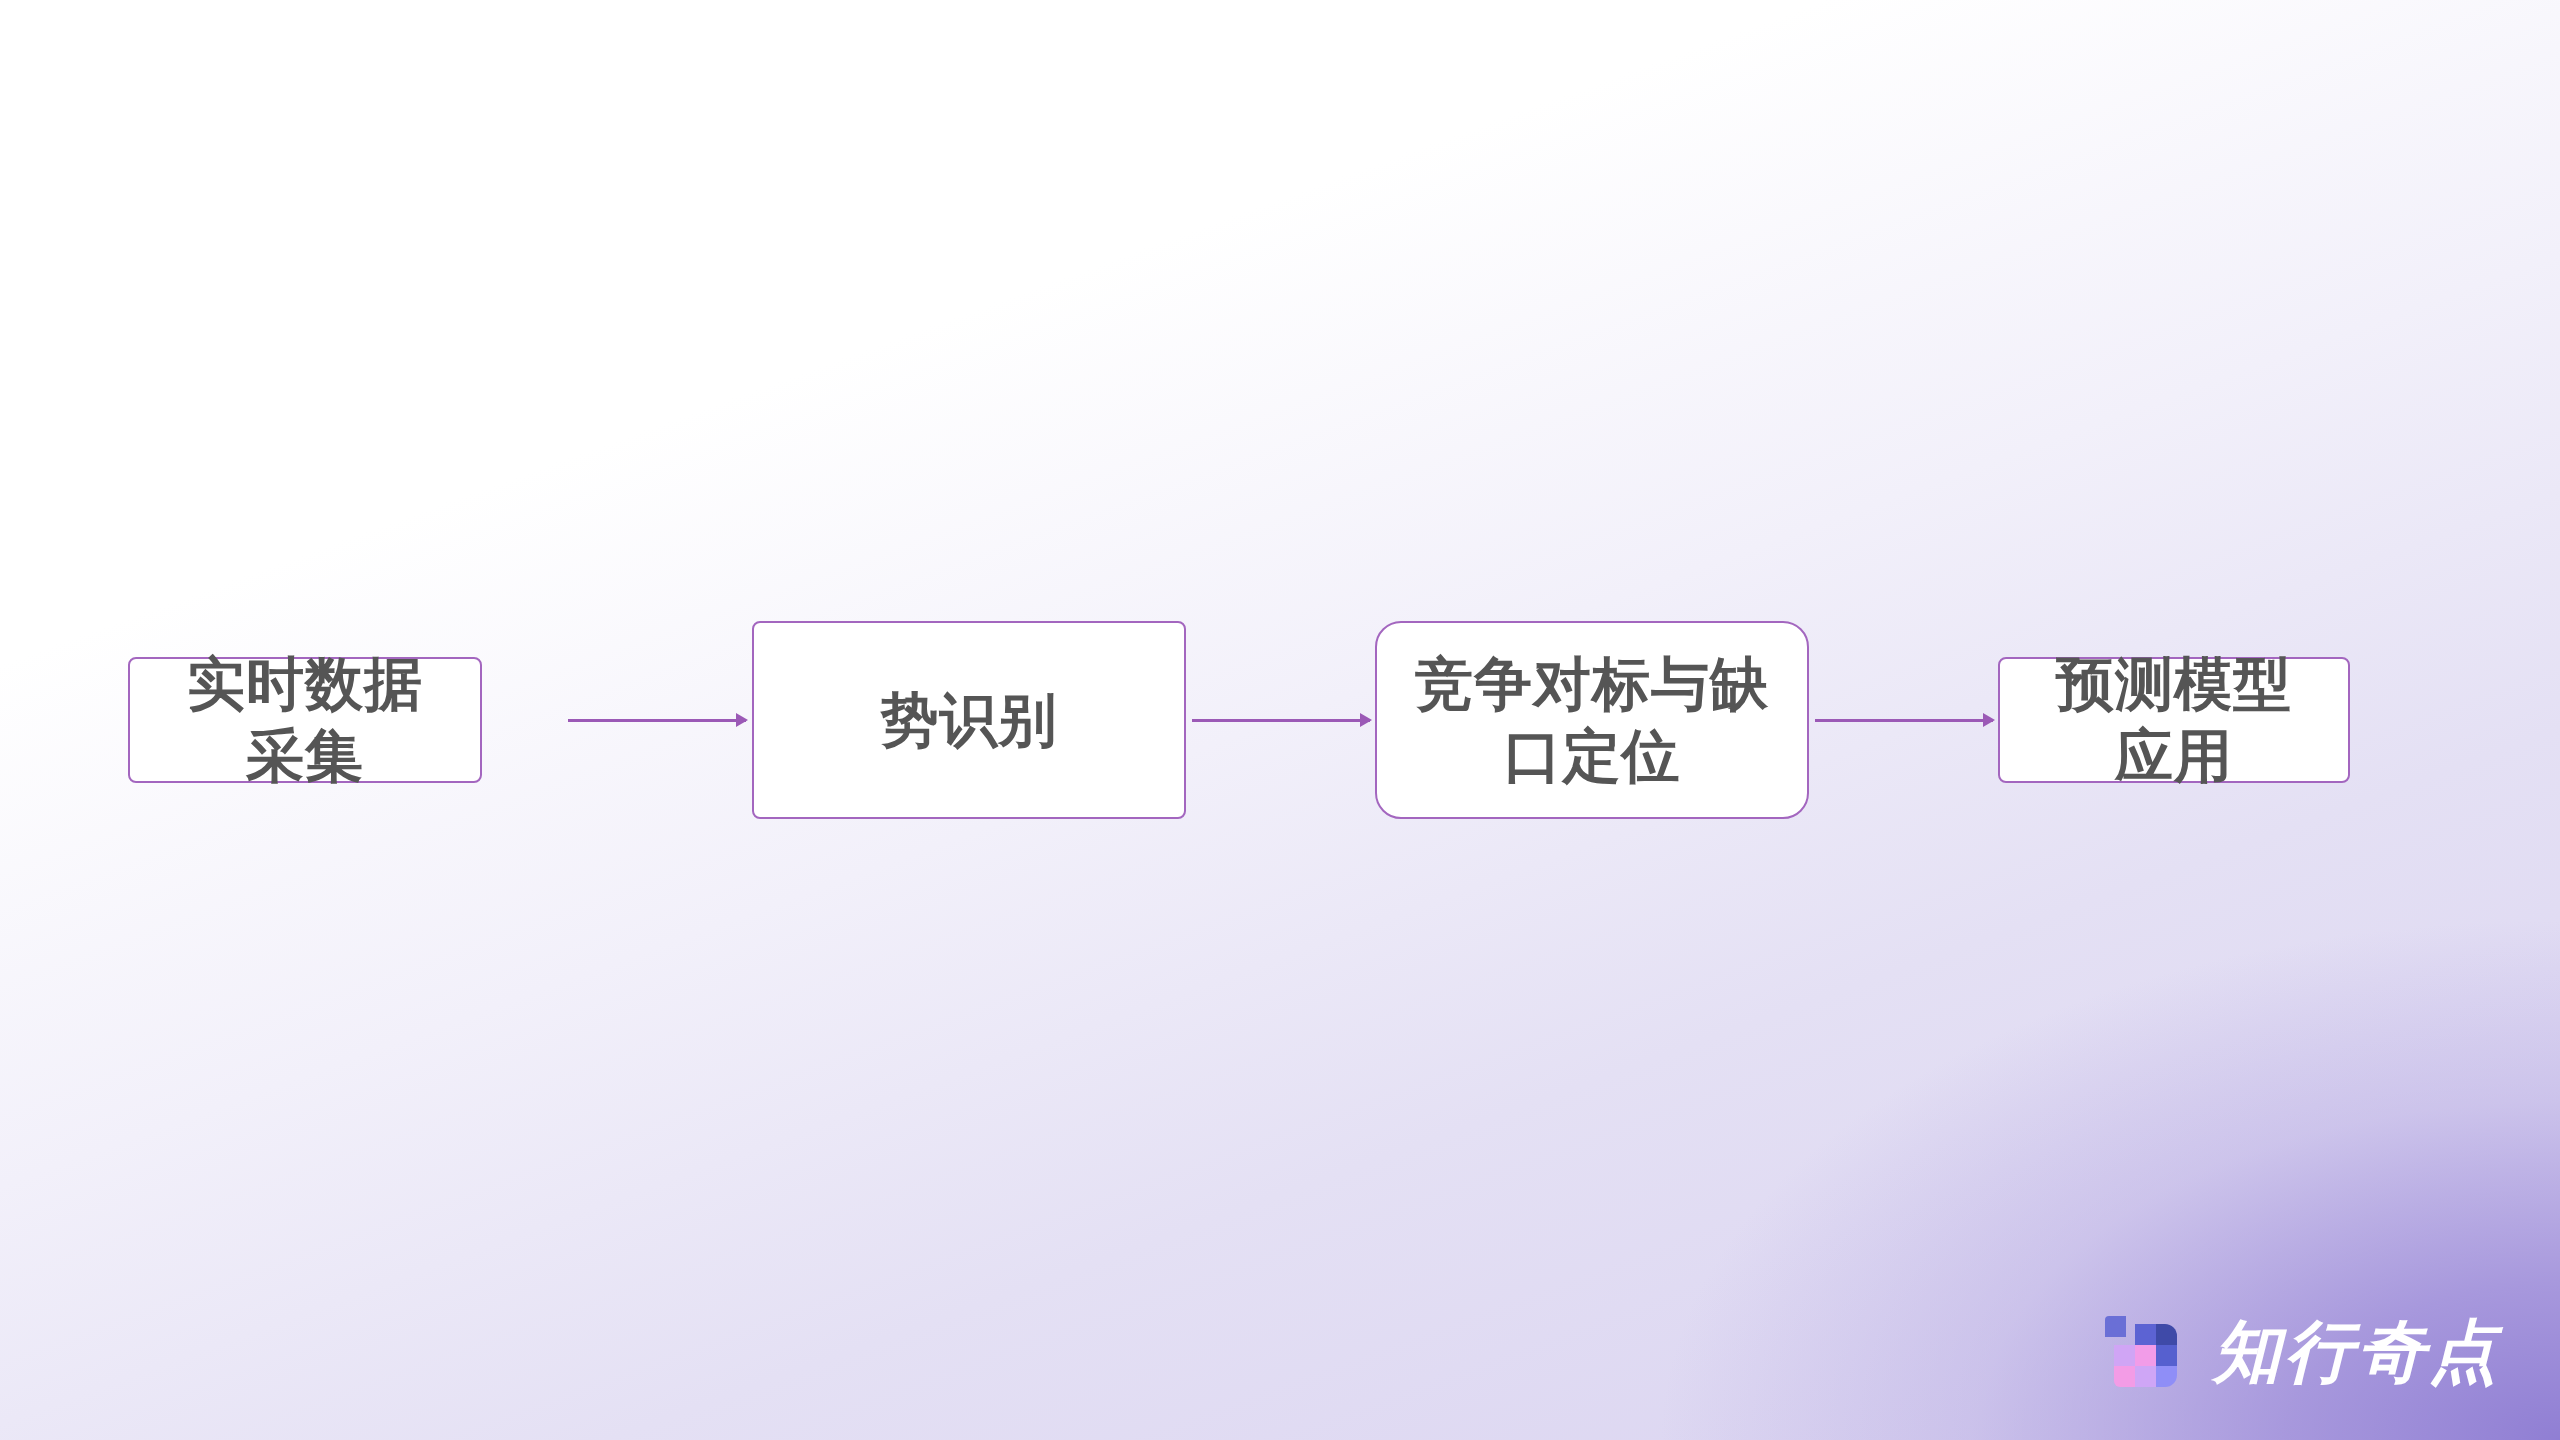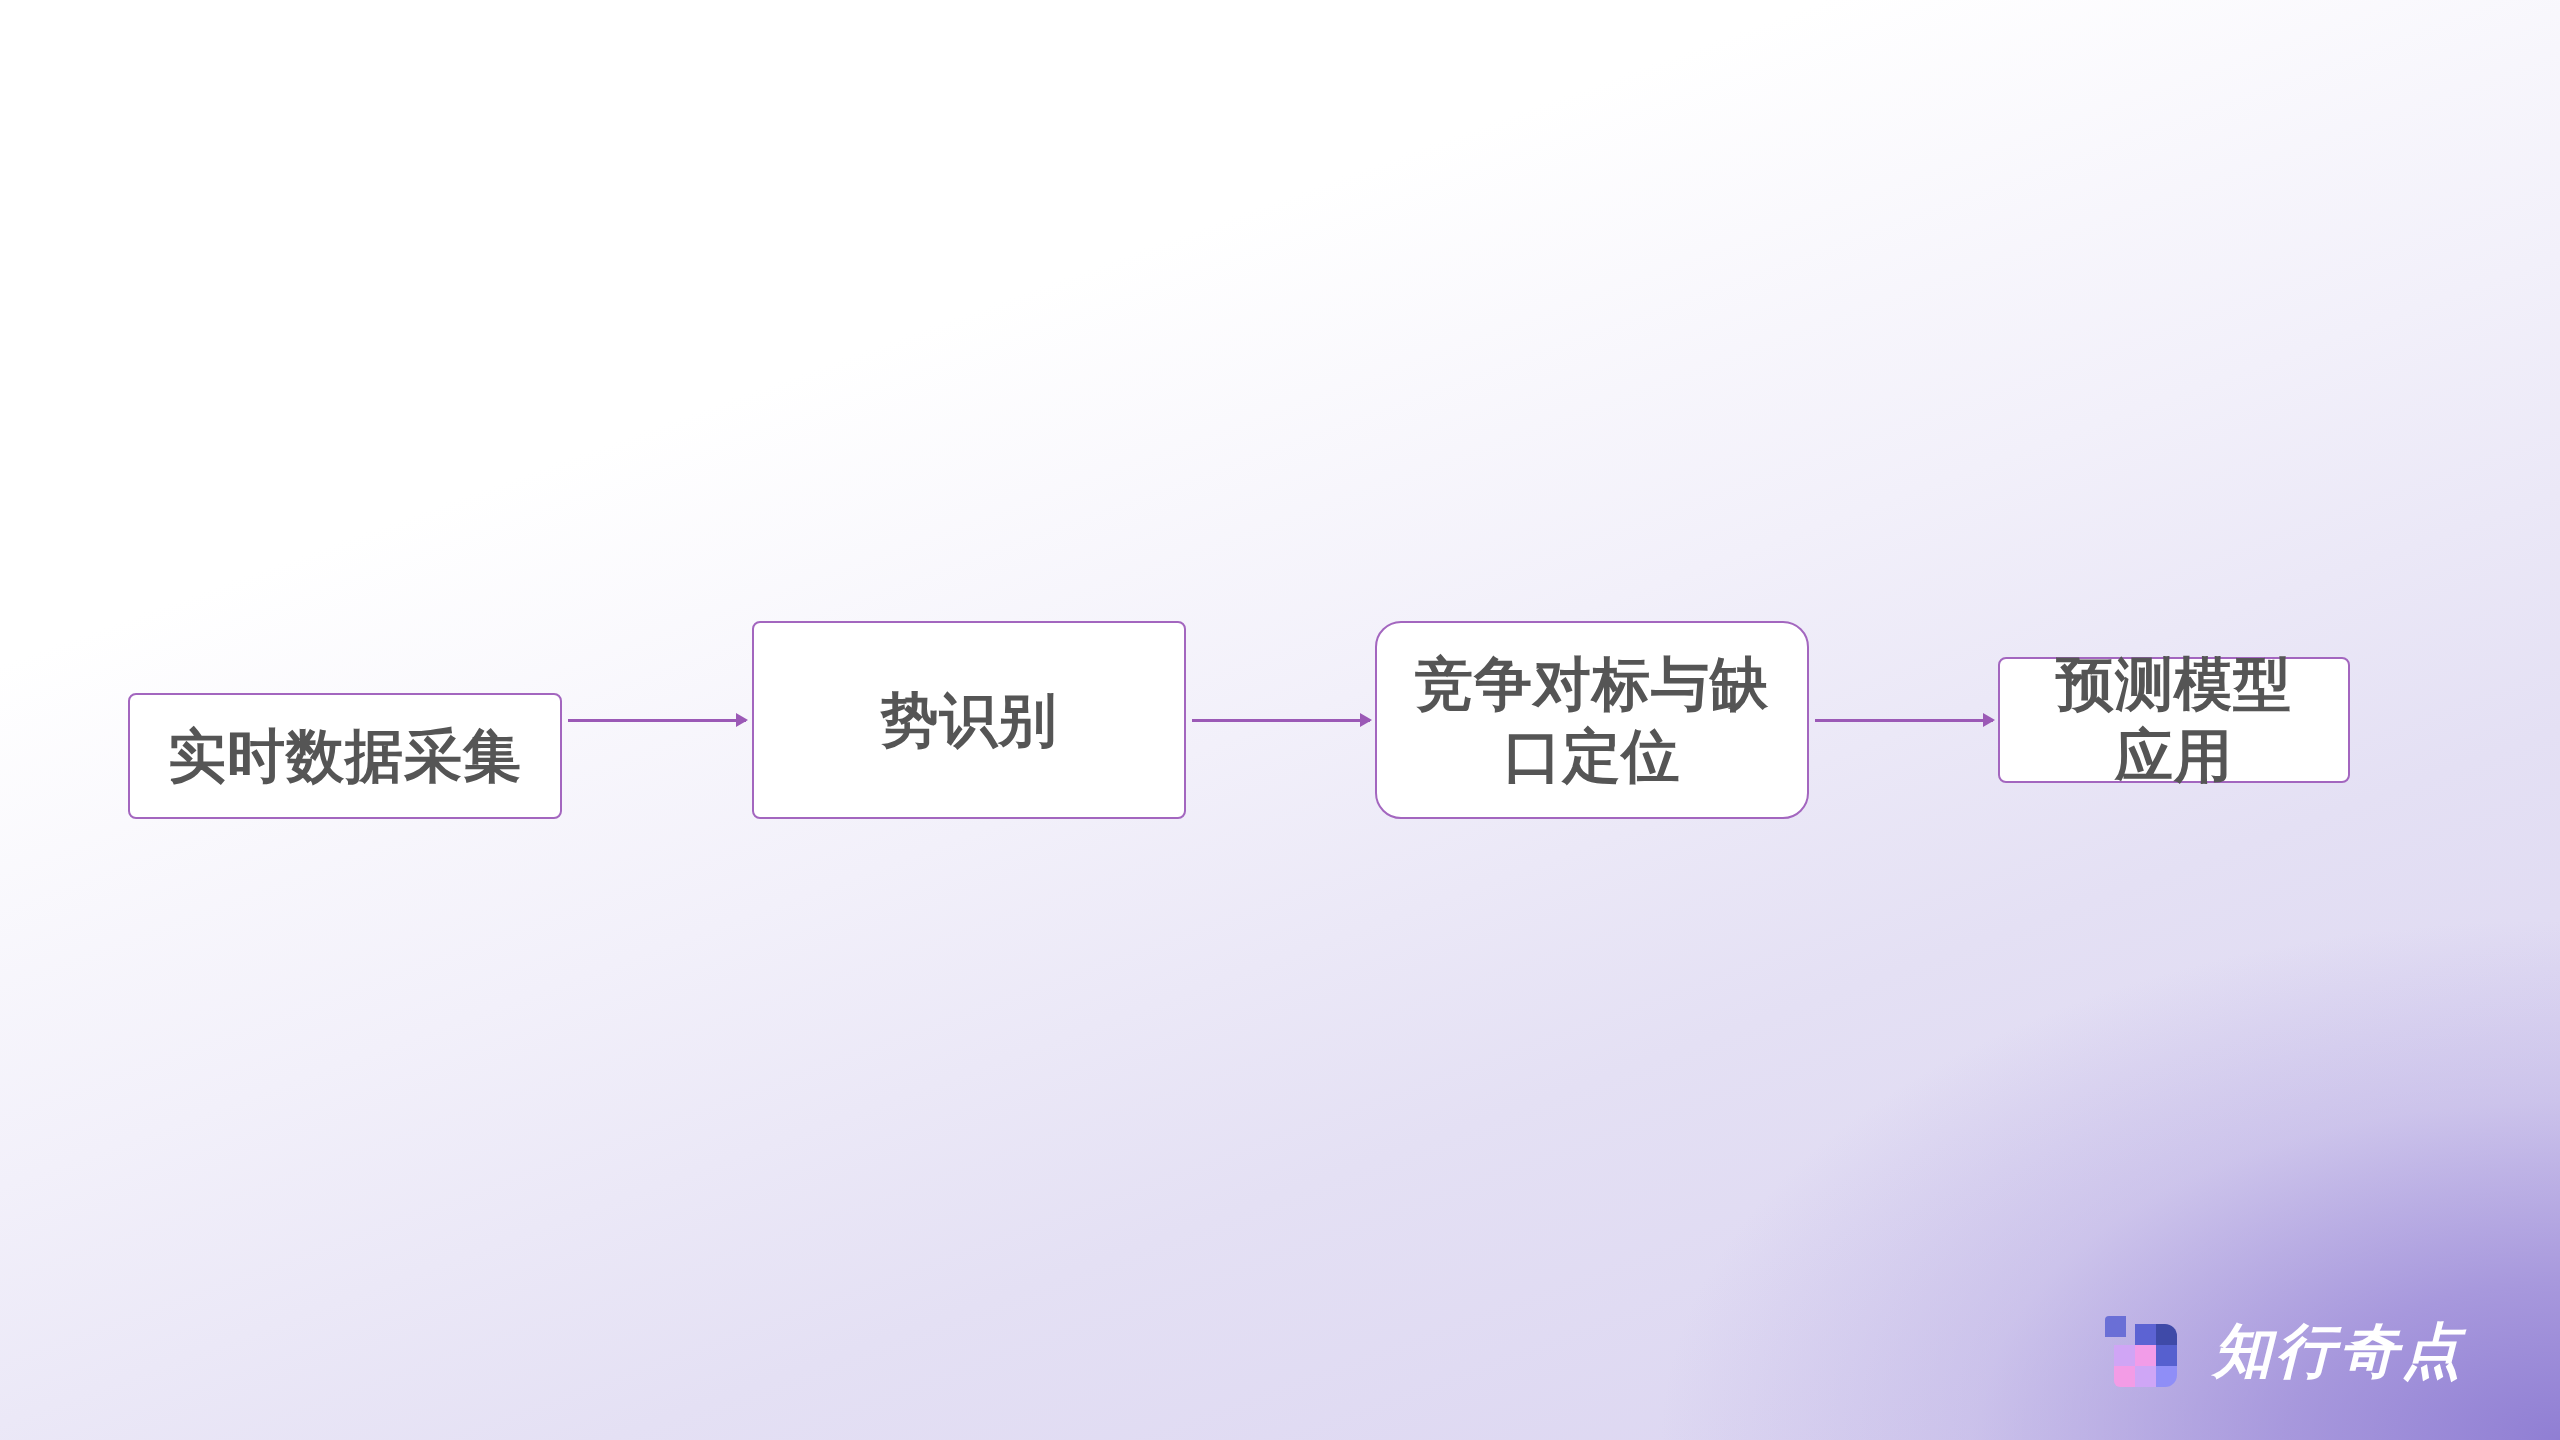--- a/index.html
+++ b/index.html
@@ -30,29 +30,29 @@
     .arrow::after {
       content: ""; position: absolute; right: -2px; top: -6px;
       border-left: 12px solid #9b59b6;
       border-top: 7.5px solid transparent;
       border-bottom: 7.5px solid transparent;
     }
     .logo { position: absolute; left: 2105px; top: 1316px; height: 72px; display: flex; align-items: center; }
     .logo-icon { position: relative; width: 72px; height: 72px; }
     .cell { position: absolute; width: 21px; height: 21px; }
     .logo-text {
-      margin-left: 36px; color: #ffffff; font-weight: bold; font-size: 59px;
+      margin-left: 36px; color: #ffffff; font-weight: bold; font-size: 68px;
       letter-spacing: 4px; font-style: italic;
     }
   </style>
 </head>
 <body>
 
 <div>
-  <div class="step" style="left:128px; top:657px; width:434px; height:126px;margin-top:36px;">
+  <div class="step" style="left:128px; top:657px; width:354px; height:126px;">
     <span>实时数据采集</span>
   </div>
 
   <div class="arrow" style="left:568px; top:719px; width:178px;"></div>
 
   <div class="step" style="left:752px; top:621px; width:434px; height:198px; flex-direction:column;">
     <span>势识别</span>
   </div>
 
   <div class="arrow" style="left:1192px; top:719px; width:178px;"></div>

